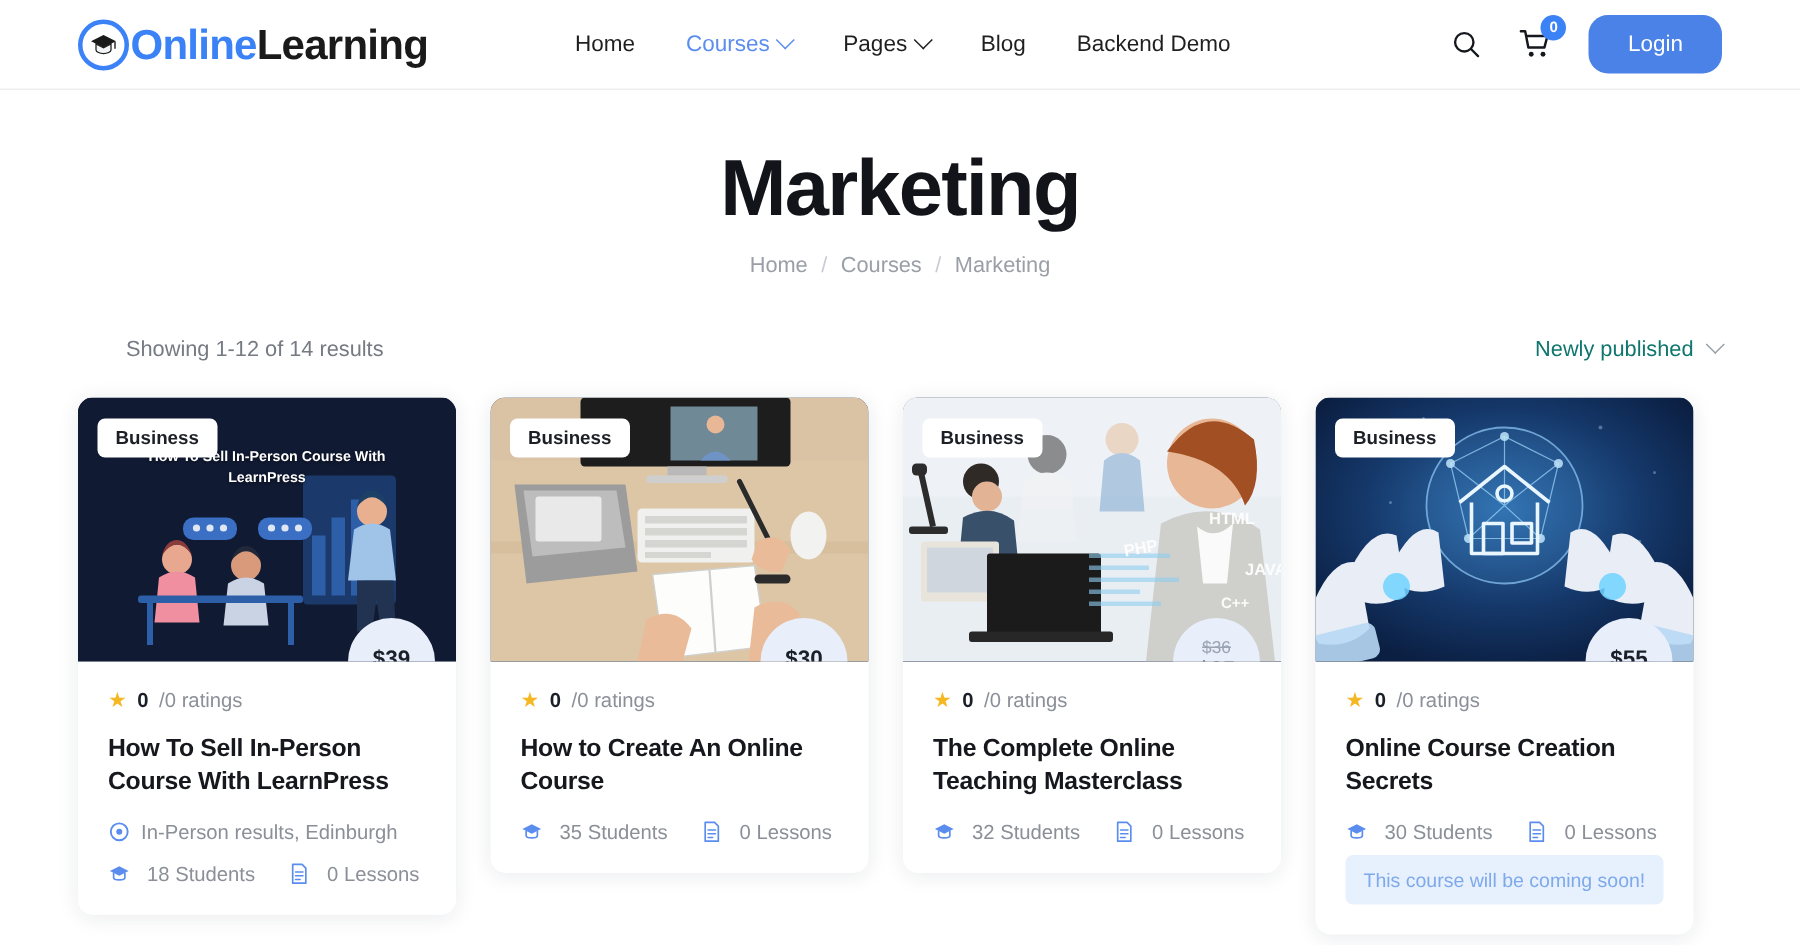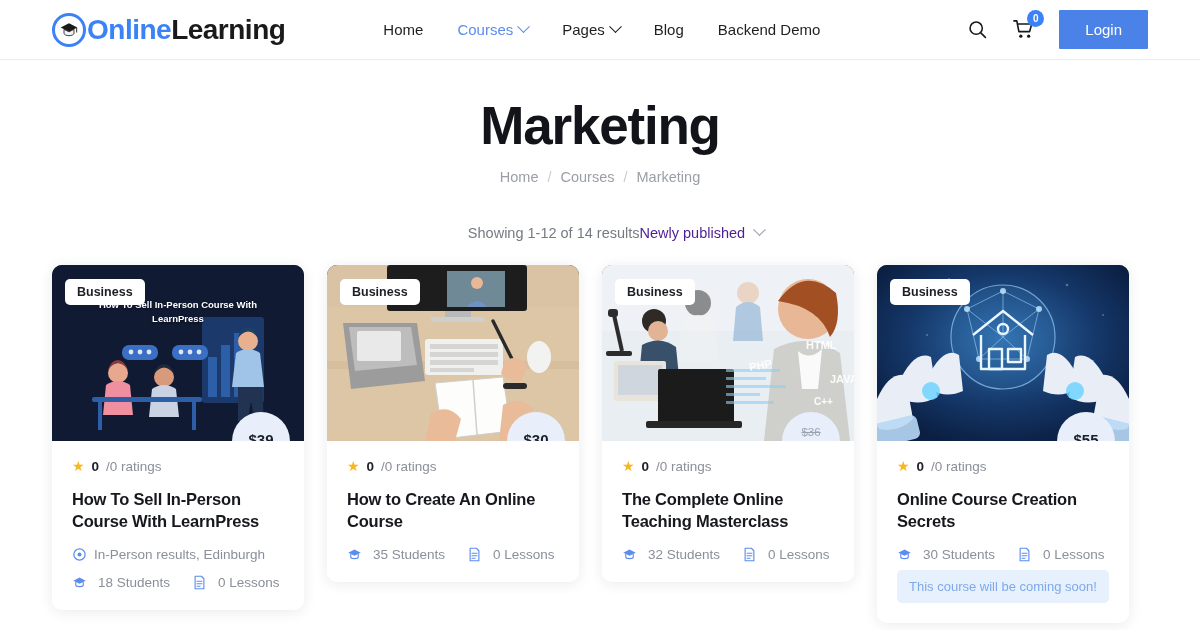--- a/index.html
+++ b/index.html
@@ -69,21 +69,21 @@
     font-size: 10px;
     display: flex; align-items: center; justify-content: center;
     padding: 0 4px;
     font-weight: 600;
   }
   .login-btn {
     background: #4a82e8;
     color: #fff;
     font-size: 15px;
     padding: 11px 26px;
-    border-radius: 1px;
+    border-radius: 13px;
     border: none;
     cursor: pointer;
     font-family: inherit;
   }
 
   
   .hero { text-align: center; padding: 38px 0 0; }
   .hero-title {
     font-size: 53px;
     font-weight: 700;
@@ -96,29 +96,29 @@
     font-size: 14.5px;
     color: #9a9ea6;
     display: flex; justify-content: center; align-items: center; gap: 9px;
   }
   .breadcrumb .sep { color: #c9ccd2; }
   .breadcrumb .crumb { cursor: pointer; }
   .breadcrumb .crumb.current { cursor: default; }
 
   
   .results-bar {
-    display: flex; align-items: center; justify-content: center;
+    display: flex; align-items: center; justify-content: space-between;
     padding: 0 52px;
     margin-top: 37px;
     height: 22px;
     margin-left: 32px;
   }
   .results-count { font-size: 14.5px; color: #757a83; }
   .sort-select {
-    font-size: 14.5px; color: #4c1d95;
+    font-size: 14.5px; color: #0f766e;
     display: flex; align-items: center; gap: 10px;
     cursor: pointer;
   }
   .sort-chev {
     width: 9px; height: 9px;
     border-right: 1.7px solid #9aa0a8;
     border-bottom: 1.7px solid #9aa0a8;
     transform: rotate(45deg) translate(-2px,-2px);
   }
 

